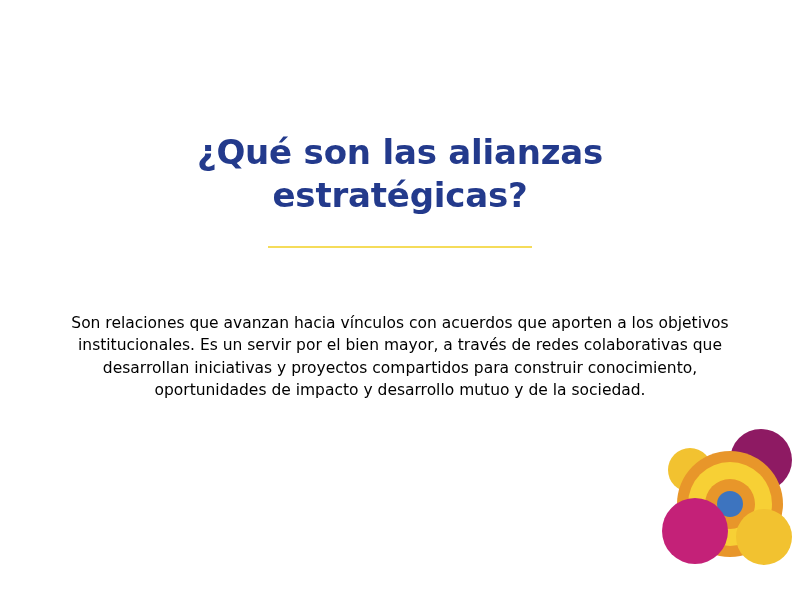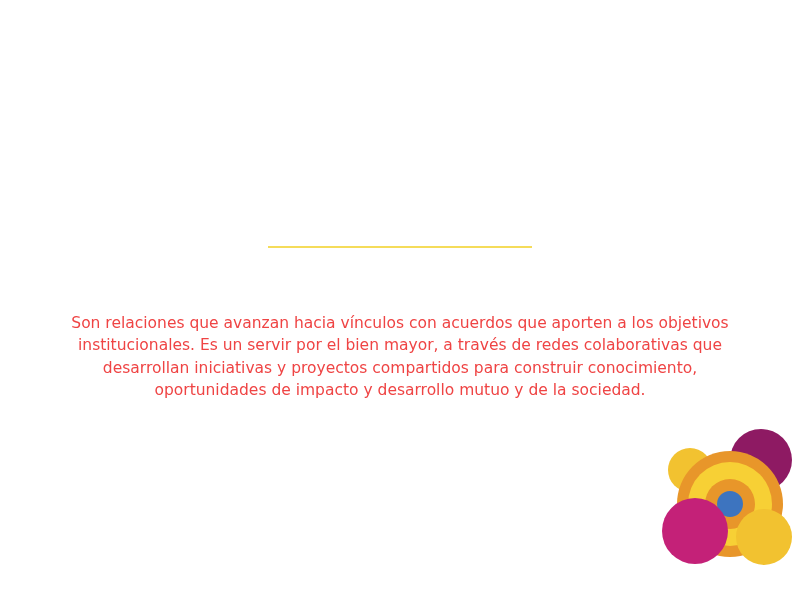--- a/index.html
+++ b/index.html
@@ -59,21 +59,21 @@
   #slide-body {
     position: absolute;
     left: 48px;
     top: 296px;
     width: 704px;
     text-align: center;
     font-family: "DejaVu Sans", sans-serif;
     font-size: 15.5px;
     font-weight: normal;
     line-height: 1.46;
-    color: #ef4444;
+    color: #000000;
   }
 
   
   #decoration {
     position: absolute;
     left: 646px;
     top: 420px;
     width: 154px;
     height: 160px;
   }
@@ -81,20 +81,22 @@
     display: block;
     width: 154px;
     height: 160px;
   }
 </style>
 </head>
 <body>
 
 <div id="slide">
 
+  <h1 id="slide-title">¿Qué son las alianzas
+estratégicas?</h1>
 
   <div id="divider-wrap">
     <div id="divider-line"></div>
   </div>
 
   <p id="slide-body">Son relaciones que avanzan hacia vínculos con acuerdos que aporten a los objetivos institucionales. Es un servir por el bien mayor, a través de redes colaborativas que desarrollan iniciativas y proyectos compartidos para construir conocimiento, oportunidades de impacto y desarrollo mutuo y de la sociedad.</p>
 
   <div id="decoration">
     <svg viewBox="0 0 154 160" xmlns="http://www.w3.org/2000/svg">
 

